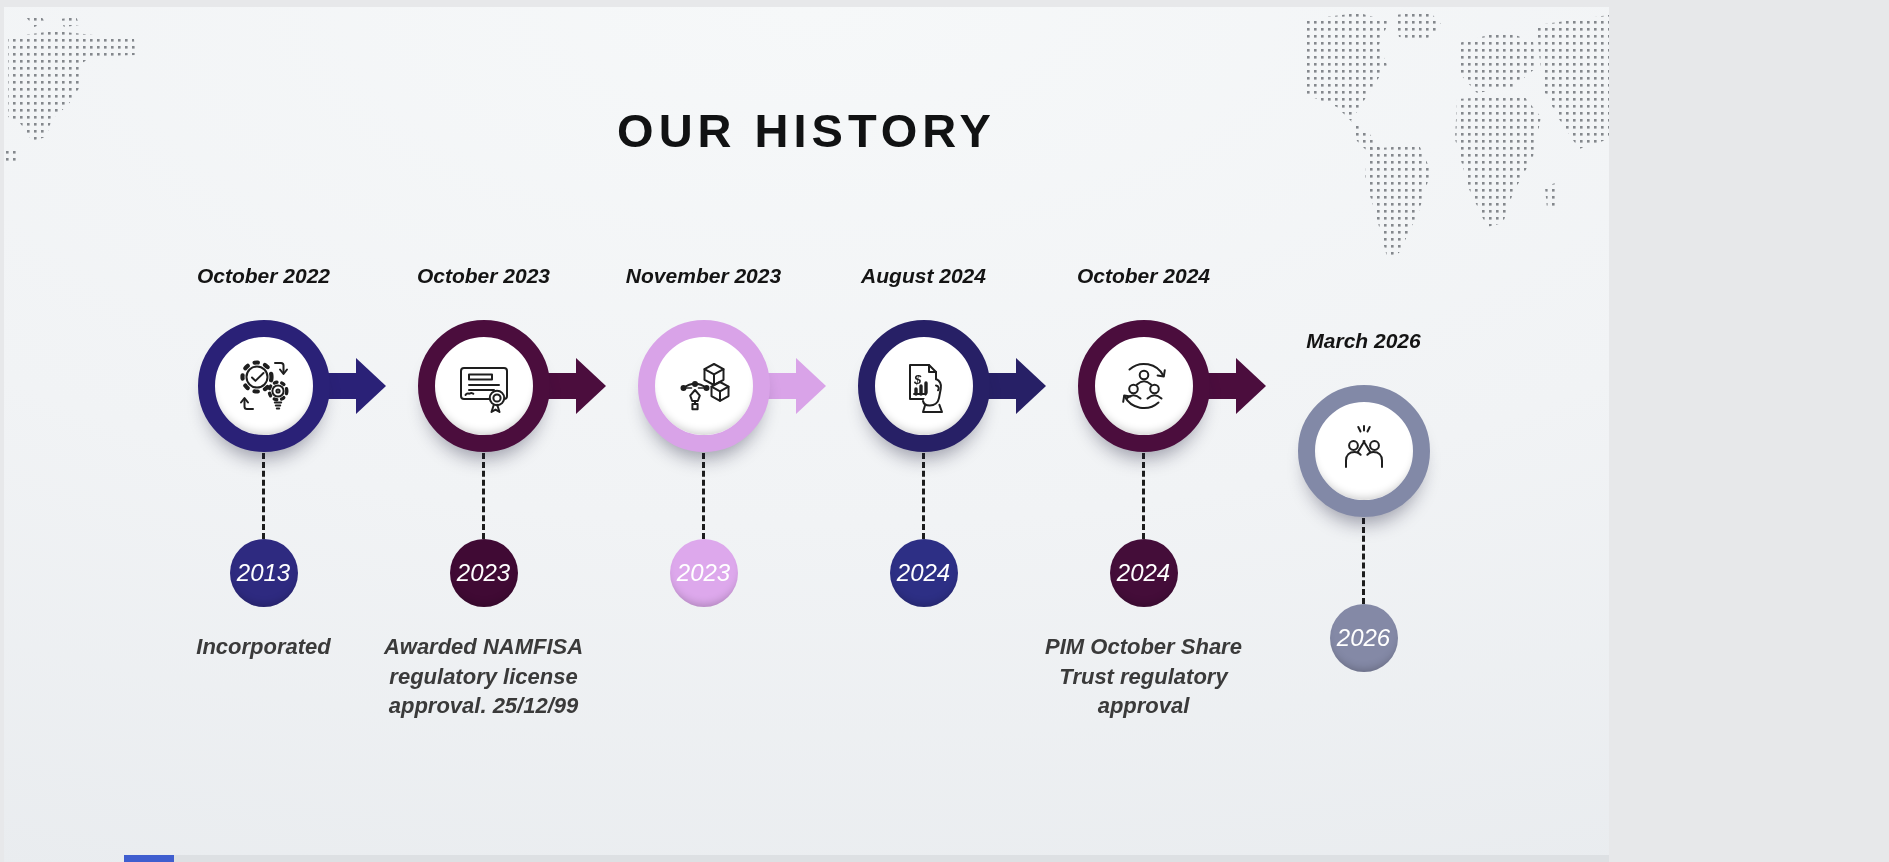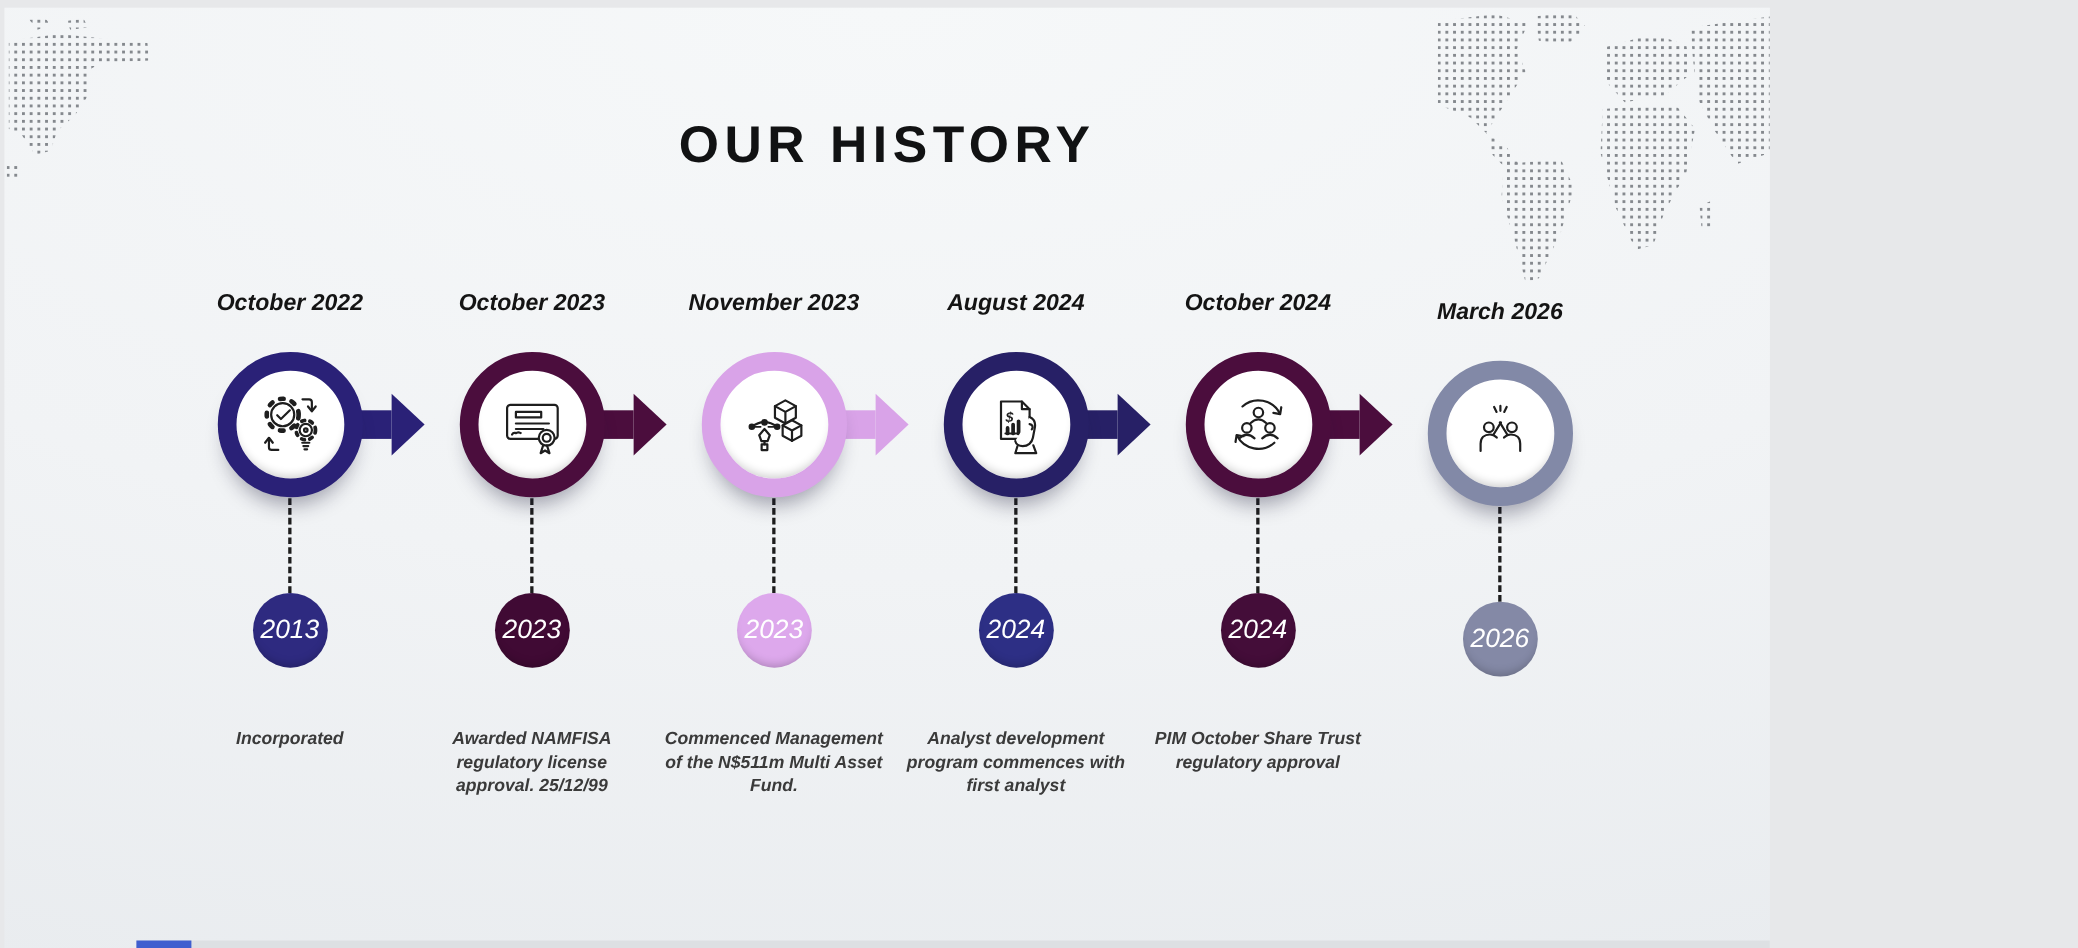--- a/index.html
+++ b/index.html
@@ -26,21 +26,21 @@
 
   .timeline {
     display:flex; justify-content:center;
     margin-top:106px; padding-left:14px;
   }
   .milestone {
     width:220px; display:flex; flex-direction:column; align-items:center;
     flex:0 0 auto;
     font-style:italic;
   }
-  .milestone:last-child { transform:translateY(8px); }
+  .milestone:last-child { transform:translateY(8px);justify-content:center; }
 
   .m-date {
     height:26px; font-size:21px; font-weight:700; color:#141414;
     margin-bottom:30px; white-space:nowrap;
   }
 
   .m-circle-wrap { position:relative; width:132px; height:132px; }
   .m-arrow {
     position:absolute; left:calc(50% + 48px); top:50%;
     transform:translateY(-50%);
@@ -67,22 +67,22 @@
 
   .m-badge {
     width:68px; height:68px; border-radius:50%;
     background:var(--badge); color:var(--badge-text,#ffffff);
     display:flex; align-items:center; justify-content:center;
     font-size:24px; font-weight:400;
     box-shadow: inset 0 -7px 9px -5px rgba(0,0,0,.22);
   }
 
   .m-caption {
-    margin-top:54px; max-width:206px;
-    font-size:16px; font-weight:700; line-height:1.35;
+    margin-top:25px; max-width:206px;
+    font-size:22px; font-weight:700; line-height:1.35;
     text-align:center; color:#3a3a3a;
   }
 
   .bottom-strip {
     position:absolute; left:120px; right:0; bottom:0; height:7px;
     background:#dde0e3;
   }
   .bottom-accent {
     position:absolute; left:120px; bottom:0; width:50px; height:7px;
     background:#3f5ecf;
@@ -214,21 +214,20 @@
                   <rect x="20.4" y="50" width="5.2" height="5.2"></rect>
                   <path d="M23 47v3"></path>
                 </svg>
               </div>
       </div>
     </div>
     <div class="m-dash"></div>
     <div class="m-badge">
       <span>2023</span>
     </div>
-    <div class="m-caption">Commenced Management of the N$511m Multi Asset Fund.</div>
   </div>
         <div class="milestone" style="--ring: #272066; --badge: #2d2f85; --badge-text: #ffffff;">
     <div class="m-date">August 2024</div>
     <div class="m-circle-wrap">
       <div class="m-arrow">
         <div class="m-arrow-shaft"></div>
         <div class="m-arrow-head"></div>
       </div>
       <div class="m-ring">
         <div class="m-icon">
@@ -242,21 +241,20 @@
                   <path d="M44 31.5c2.6.4 3.6 2.8 2 4.8"></path>
                   <path d="M33 51.5L31 58h19l-2.6-7.2"></path>
                 </svg>
               </div>
       </div>
     </div>
     <div class="m-dash"></div>
     <div class="m-badge">
       <span>2024</span>
     </div>
-    <div class="m-caption">Analyst development program commences with first analyst</div>
   </div>
         <div class="milestone" style="--ring: #4b0d3d; --badge: #440d39; --badge-text: #ffffff;">
     <div class="m-date">October 2024</div>
     <div class="m-circle-wrap">
       <div class="m-arrow">
         <div class="m-arrow-shaft"></div>
         <div class="m-arrow-head"></div>
       </div>
       <div class="m-ring">
         <div class="m-icon">

